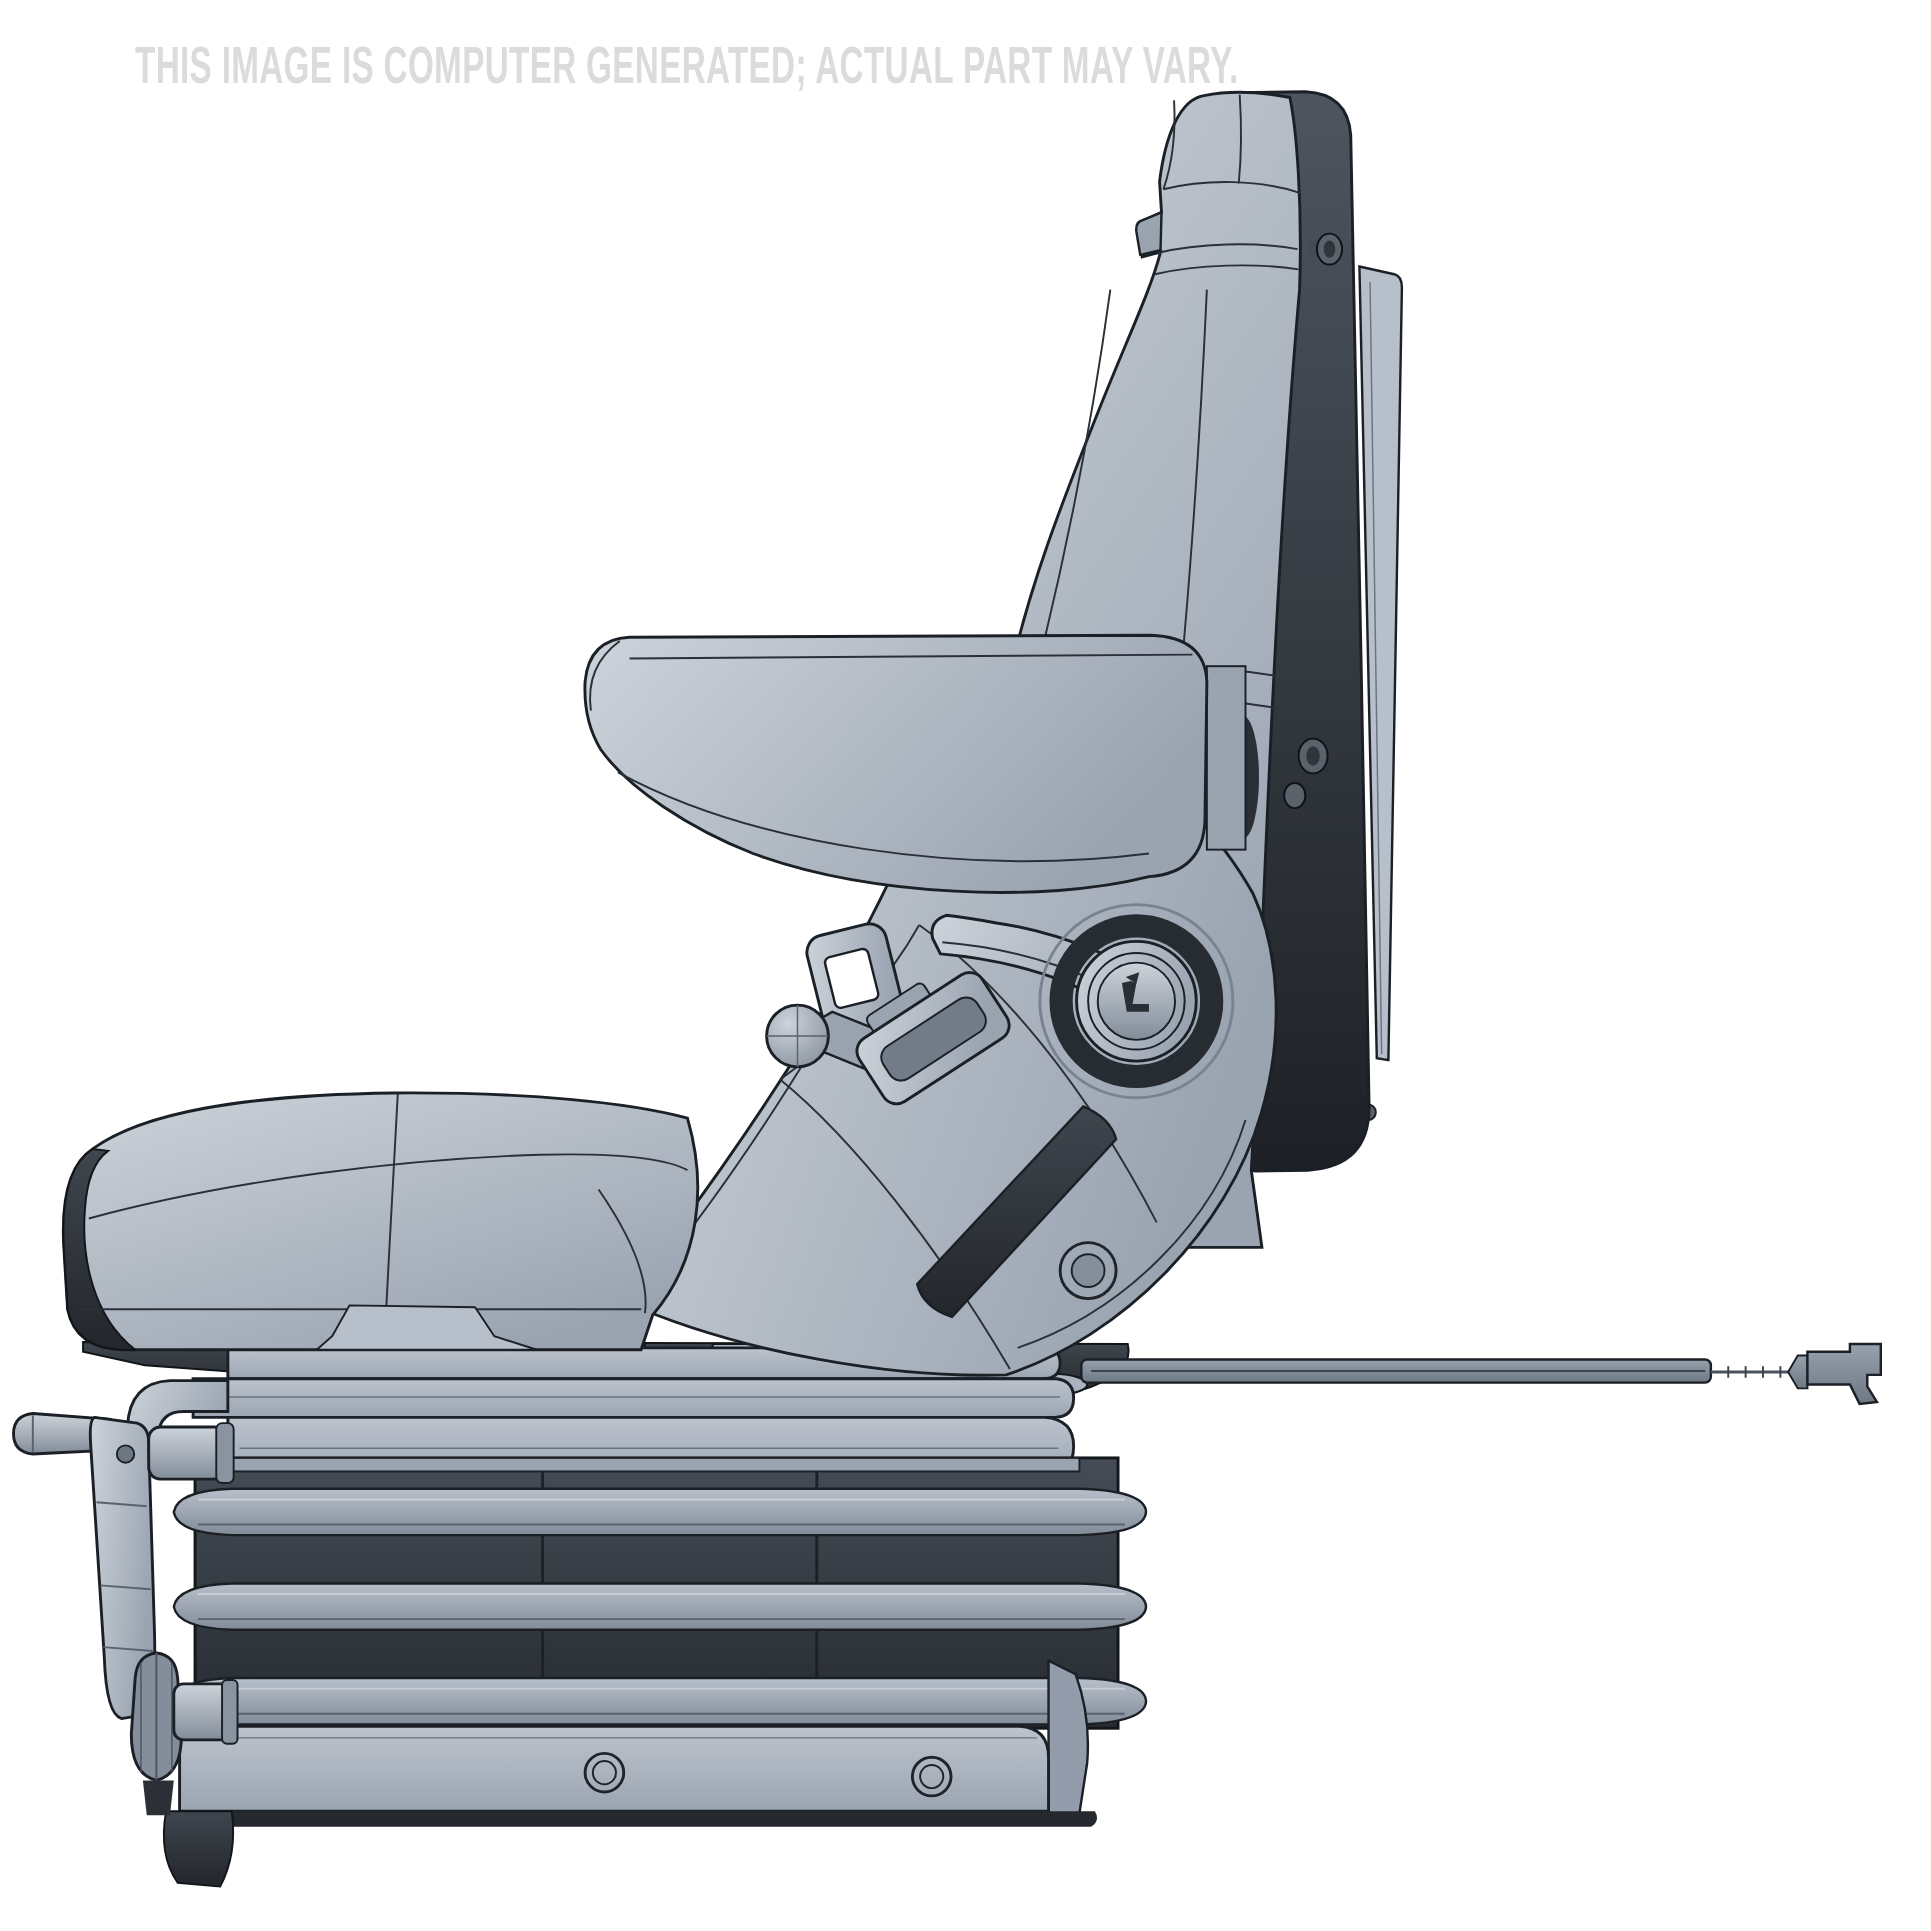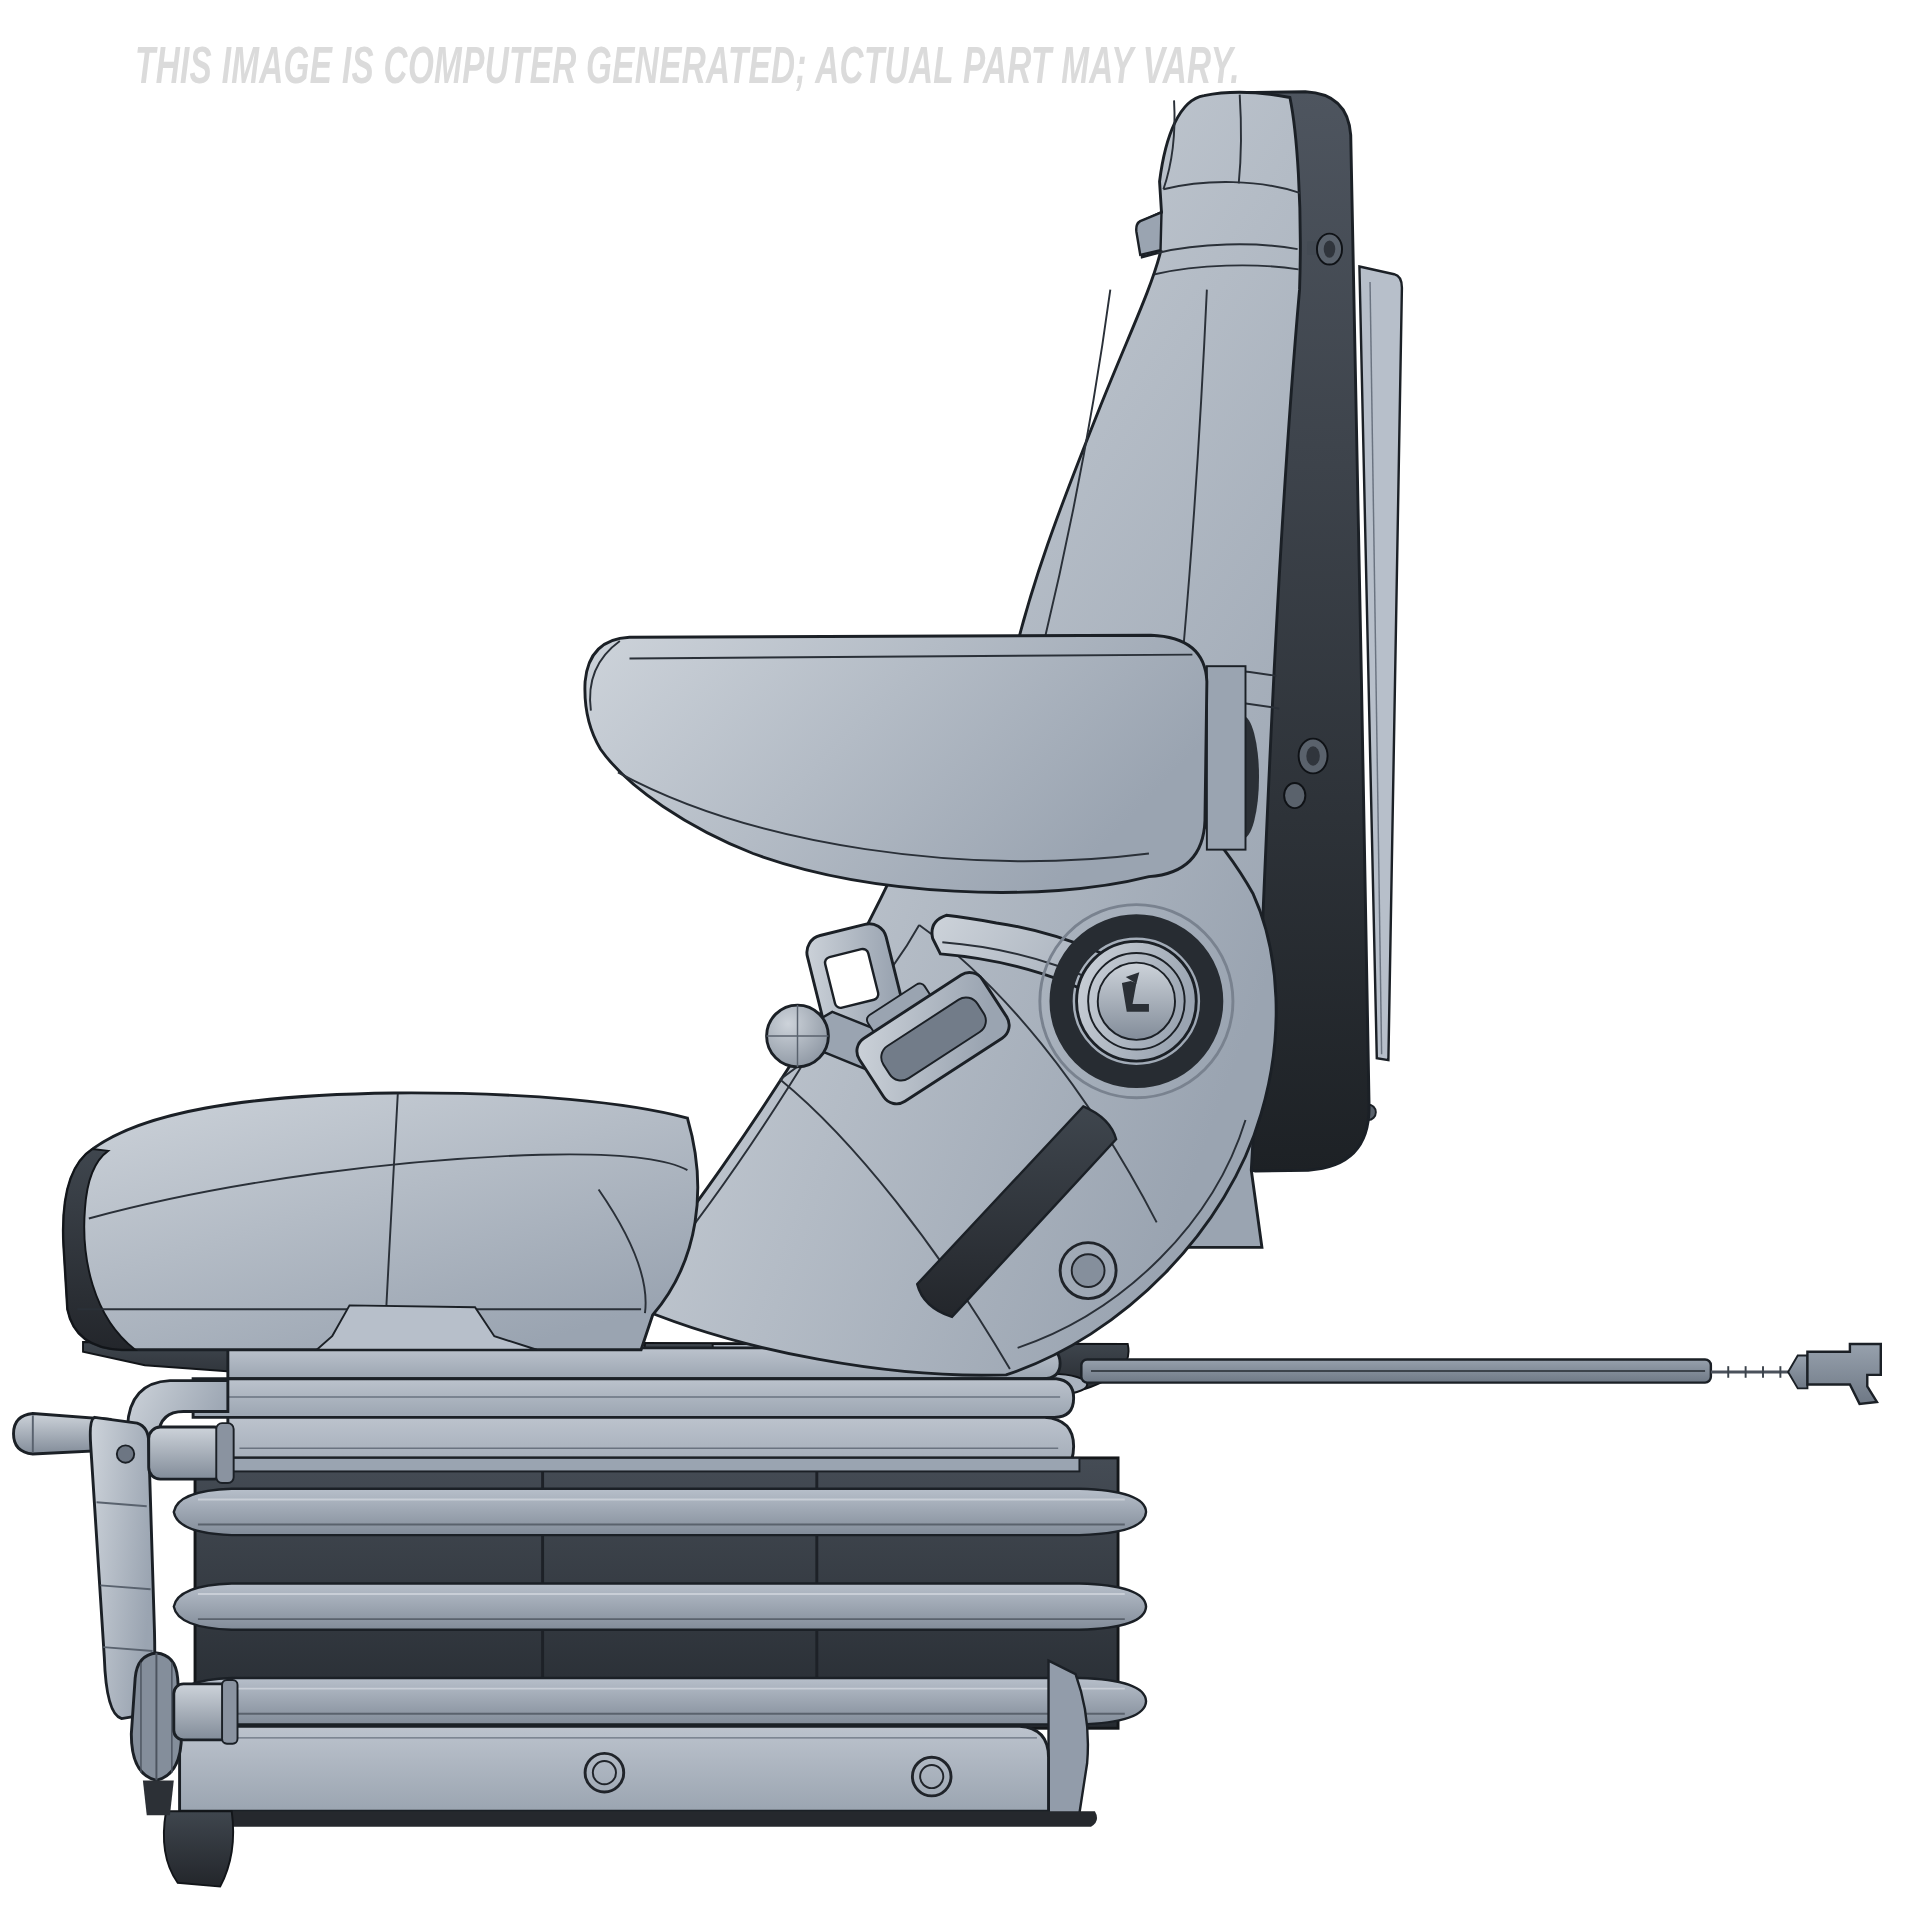--- a/index.html
+++ b/index.html
@@ -1,17 +1,17 @@
 <!DOCTYPE html>
 <html style="--background: #ffffff; --watermark: #dbdbdb; --outline: #1b2026; --body-light: #b7bfca; --body-highlight: #cdd3da; --body-mid: #9aa4b1; --body-shade: #828c99; --dark-shell-top: #4e555f; --dark-shell-bottom: #1d2125; --dark-panel: #3f464e; --dark-deep: #23262b; --bellows-top: #454c55; --bellows-bottom: #262b31; --base-light: #bcc3cd; --base-mid: #9ba5b1; --rod-top: #97a1ad; --rod-bottom: #6e7885; --hole-ring: #20242a;"><head>
 <meta charset="utf-8">
 <style>
   html,body{margin:0;padding:0;background:var(--background,#fff);}
   .stage{position:relative;width:1931px;height:1931px;overflow:hidden;
-         font-family:"Liberation Sans", sans-serif;background:var(--background,#fff);font-style:italic;}
+         font-family:"Liberation Sans", sans-serif;background:var(--background,#fff);}
   .watermark{position:absolute;left:135px;top:35px;z-index:0;
              font-size:52px;font-weight:bold;letter-spacing:0.5px;white-space:nowrap;
              color:var(--watermark,#dbdbdb);transform:scaleX(.64);transform-origin:left top;}
   svg.render{position:absolute;left:0;top:0;z-index:1;}
   .ol{stroke:var(--outline,#1b2026);}
 </style>
 </head>
 <body>
 
 <div class="stage">

